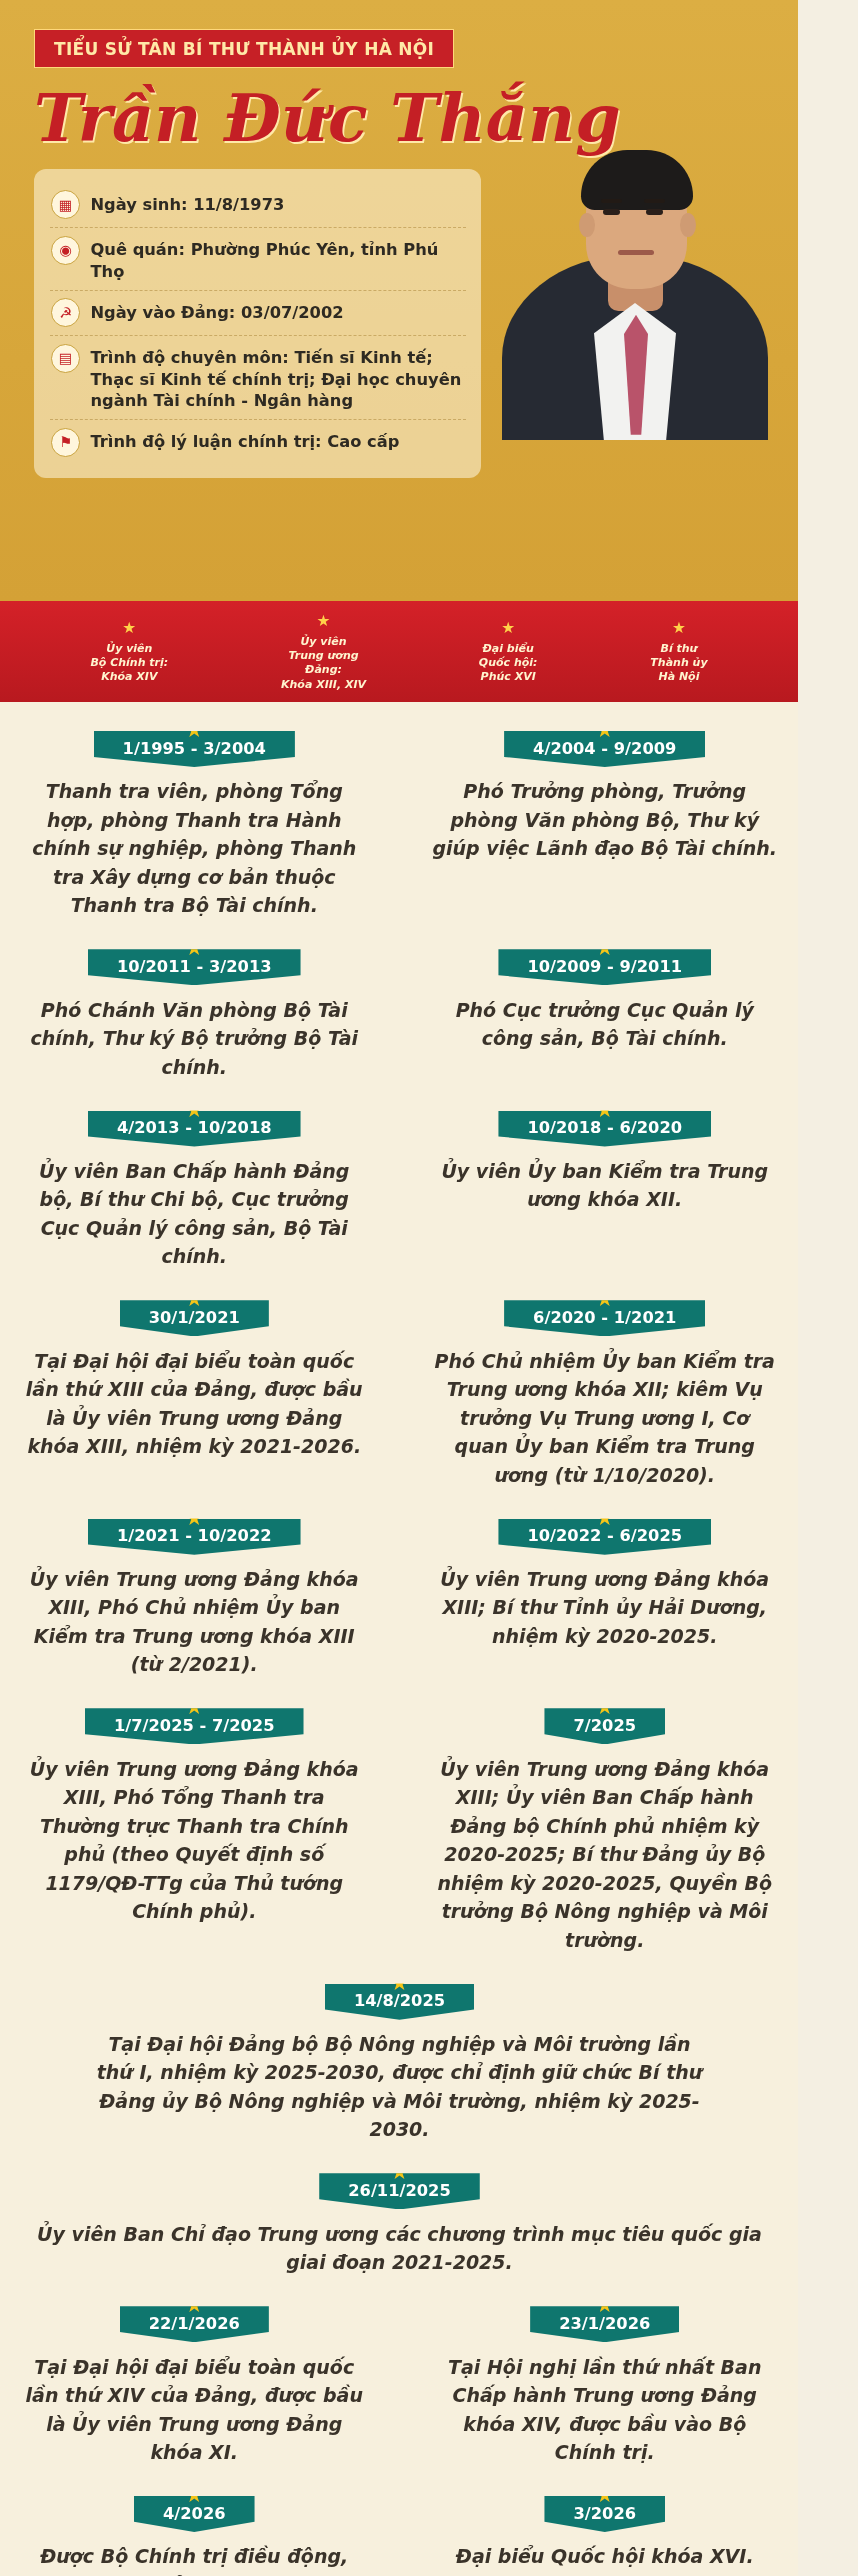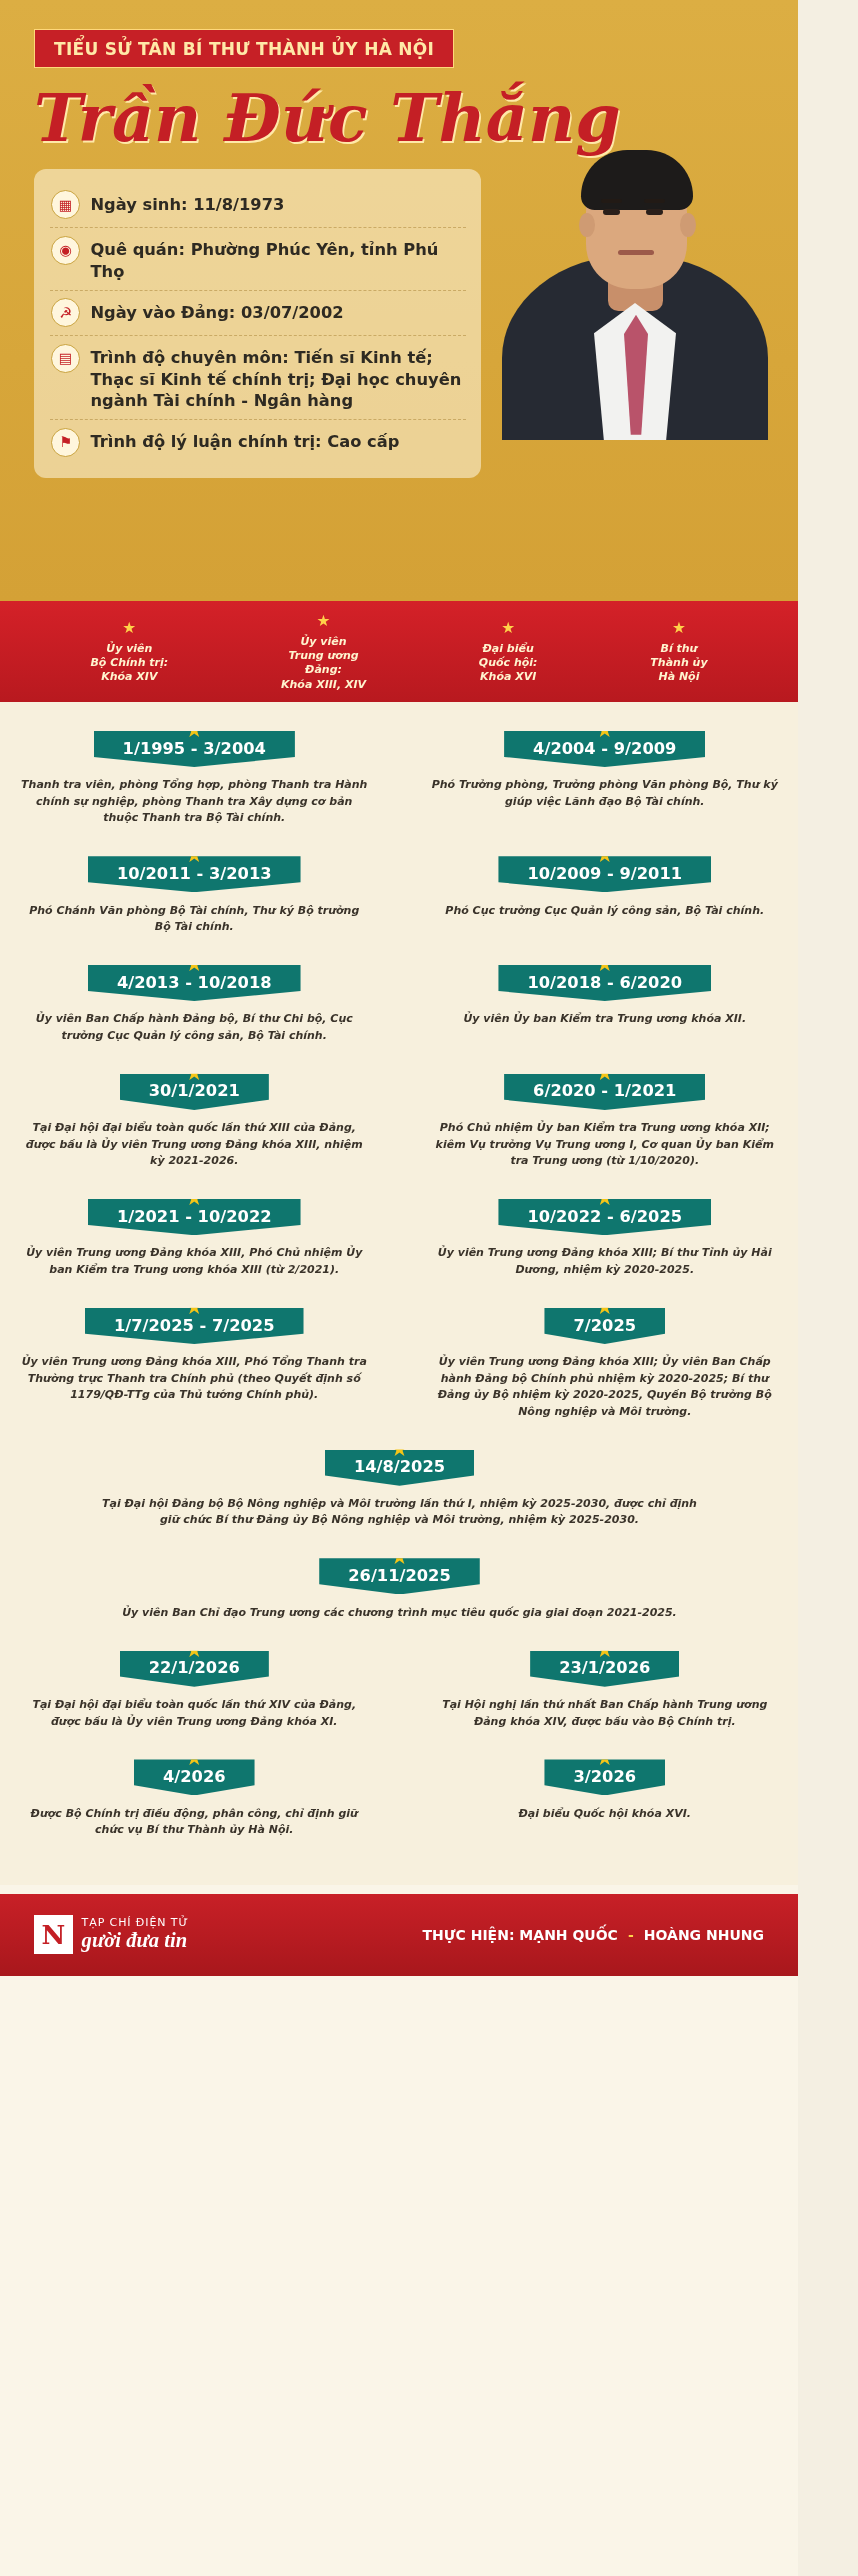--- a/index.html
+++ b/index.html
@@ -223,21 +223,21 @@
   .badge .star {
     position:absolute;
     left:50%; top:-11px; transform:translateX(-50%);
     color:#f5c518;
     font-size:20.6px;
     line-height:1;
   }
   .desc {
     margin-top:10.3px;
     text-align:center;
-    font-size:11px;
+    font-size:19px;
     font-style:italic;
     font-weight:bold;
     color:#3a332a;
     line-height:1.5;
     padding:0 12px;
   }
 
   
   .footer {
     background:#c41f25;
@@ -328,21 +328,21 @@
       <span class="star">★</span>
       <div class="rl">Ủy viên</div>
       <div class="rl">Trung ương</div>
       <div class="rl">Đảng:</div>
       <div class="rl">Khóa XIII, XIV</div>
     </div>
     <div class="role">
       <span class="star">★</span>
       <div class="rl">Đại biểu</div>
       <div class="rl">Quốc hội:</div>
-      <div class="rl">Khóa XVI</div>
+      <div class="rl">Phúc XVI</div>
     </div>
     <div class="role">
       <span class="star">★</span>
       <div class="rl">Bí thư</div>
       <div class="rl">Thành ủy</div>
       <div class="rl">Hà Nội</div>
     </div>
   </div>
 
   <div class="timeline-wrap">

